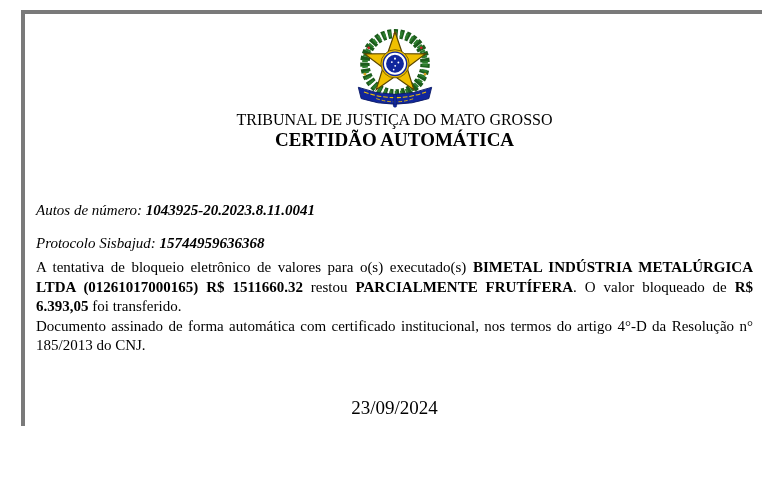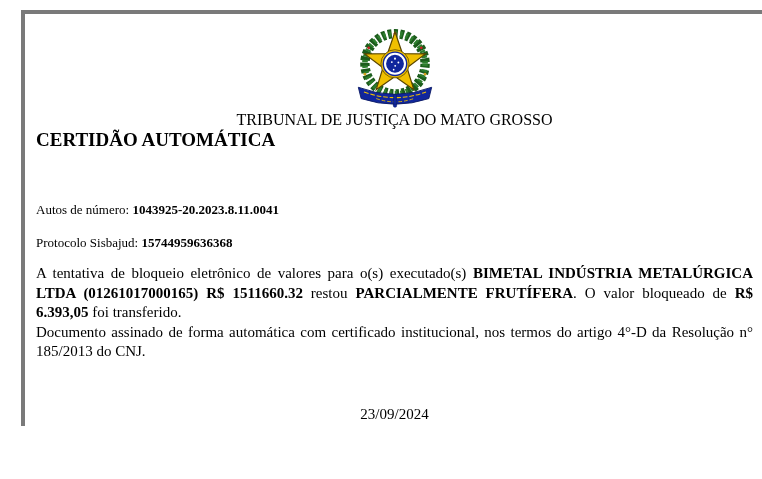--- a/index.html
+++ b/index.html
@@ -34,44 +34,45 @@
   }
   .court-name {
     margin: 2px 0 0 0;
     text-align: center;
     font-size: 16px;
     line-height: 19px;
     font-weight: normal;
   }
   .doc-title {
     margin: 0;
-    text-align: left;
+    text-align: center;
     font-size: 19px;
     line-height: 22px;
     font-weight: bold;
   }
   .field {
     margin: 0;
-    font-size: 13px;
+    font-size: 15px;
     line-height: 20px;
+    font-style: italic;
   }
   .field-autos { margin-top: 49px; }
   .field-protocolo { margin-top: 13px; }
   .para {
     margin: 0;
     font-size: 15px;
     line-height: 19.5px;
     text-align: justify;
   }
-  .para-result { margin-top: 11px; }
+  .para-result { margin-top: 5px; }
   .para-signature { }
   .doc-date {
     margin-top: 42px;
     text-align: center;
-    font-size: 15px;
+    font-size: 19px;
     line-height: 20px;
   }
   b { font-weight: bold; }
 </style>
 </head>
 <body>
 
 <div class="page">
   <div class="doc-frame">
 

